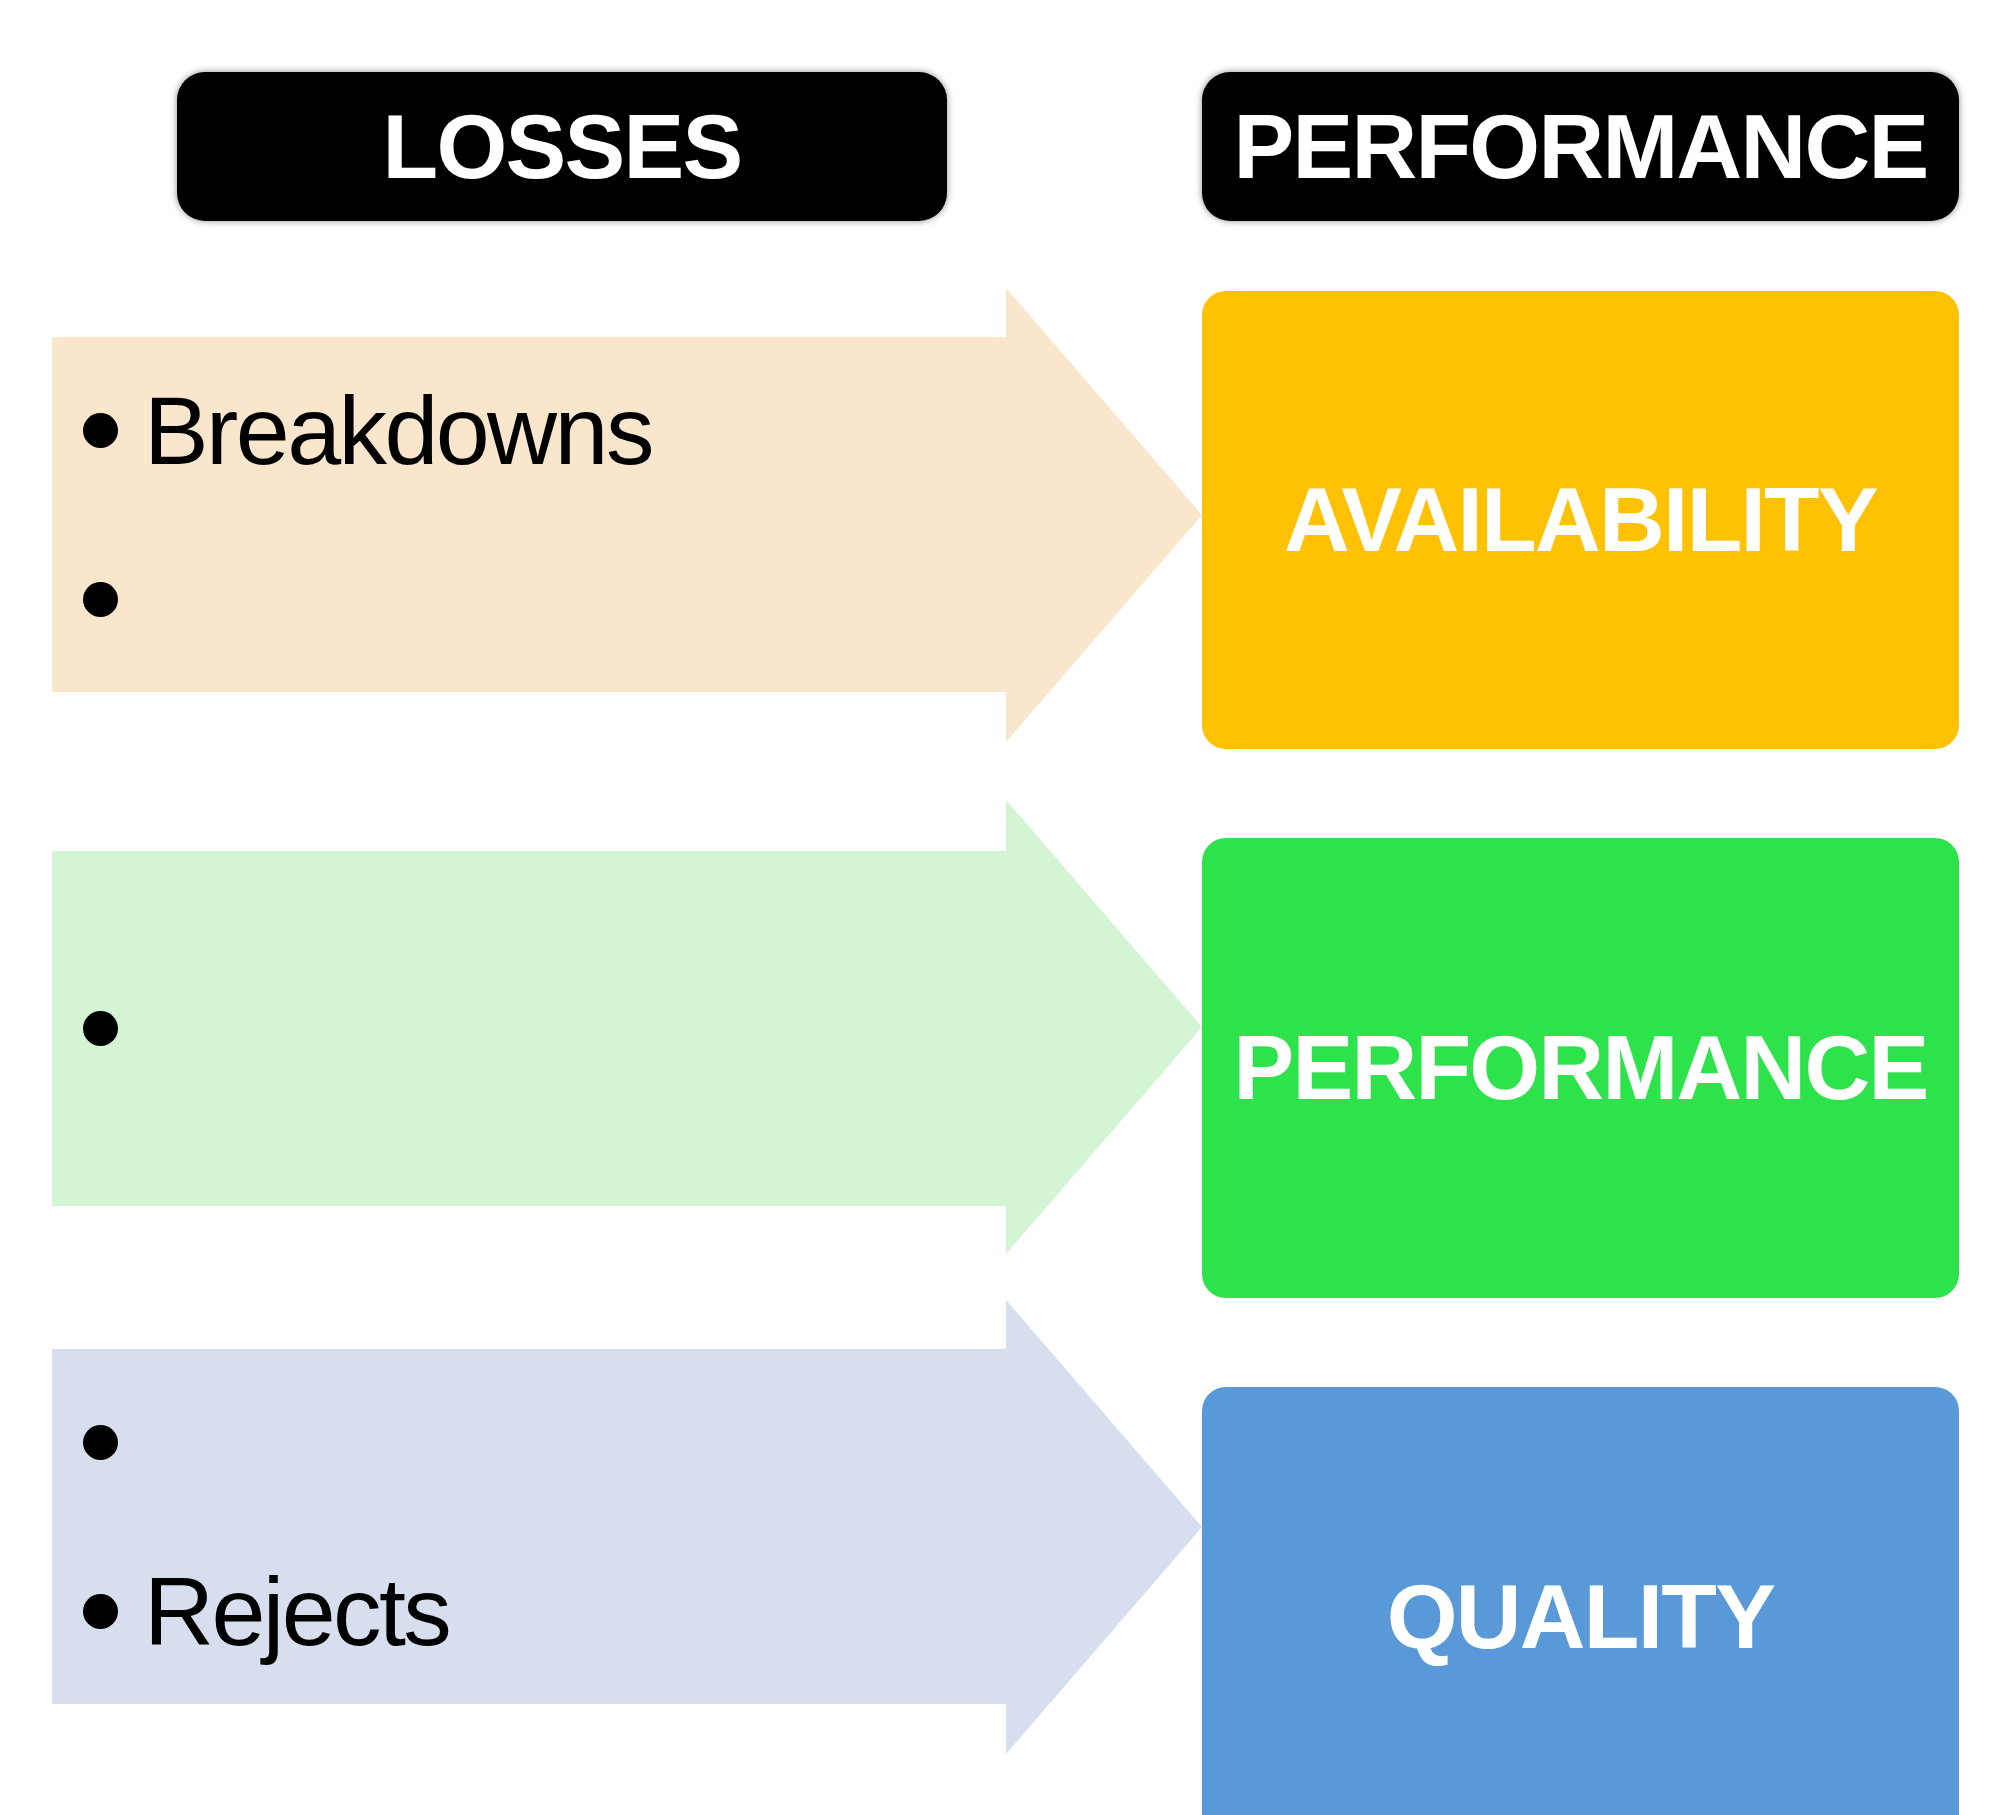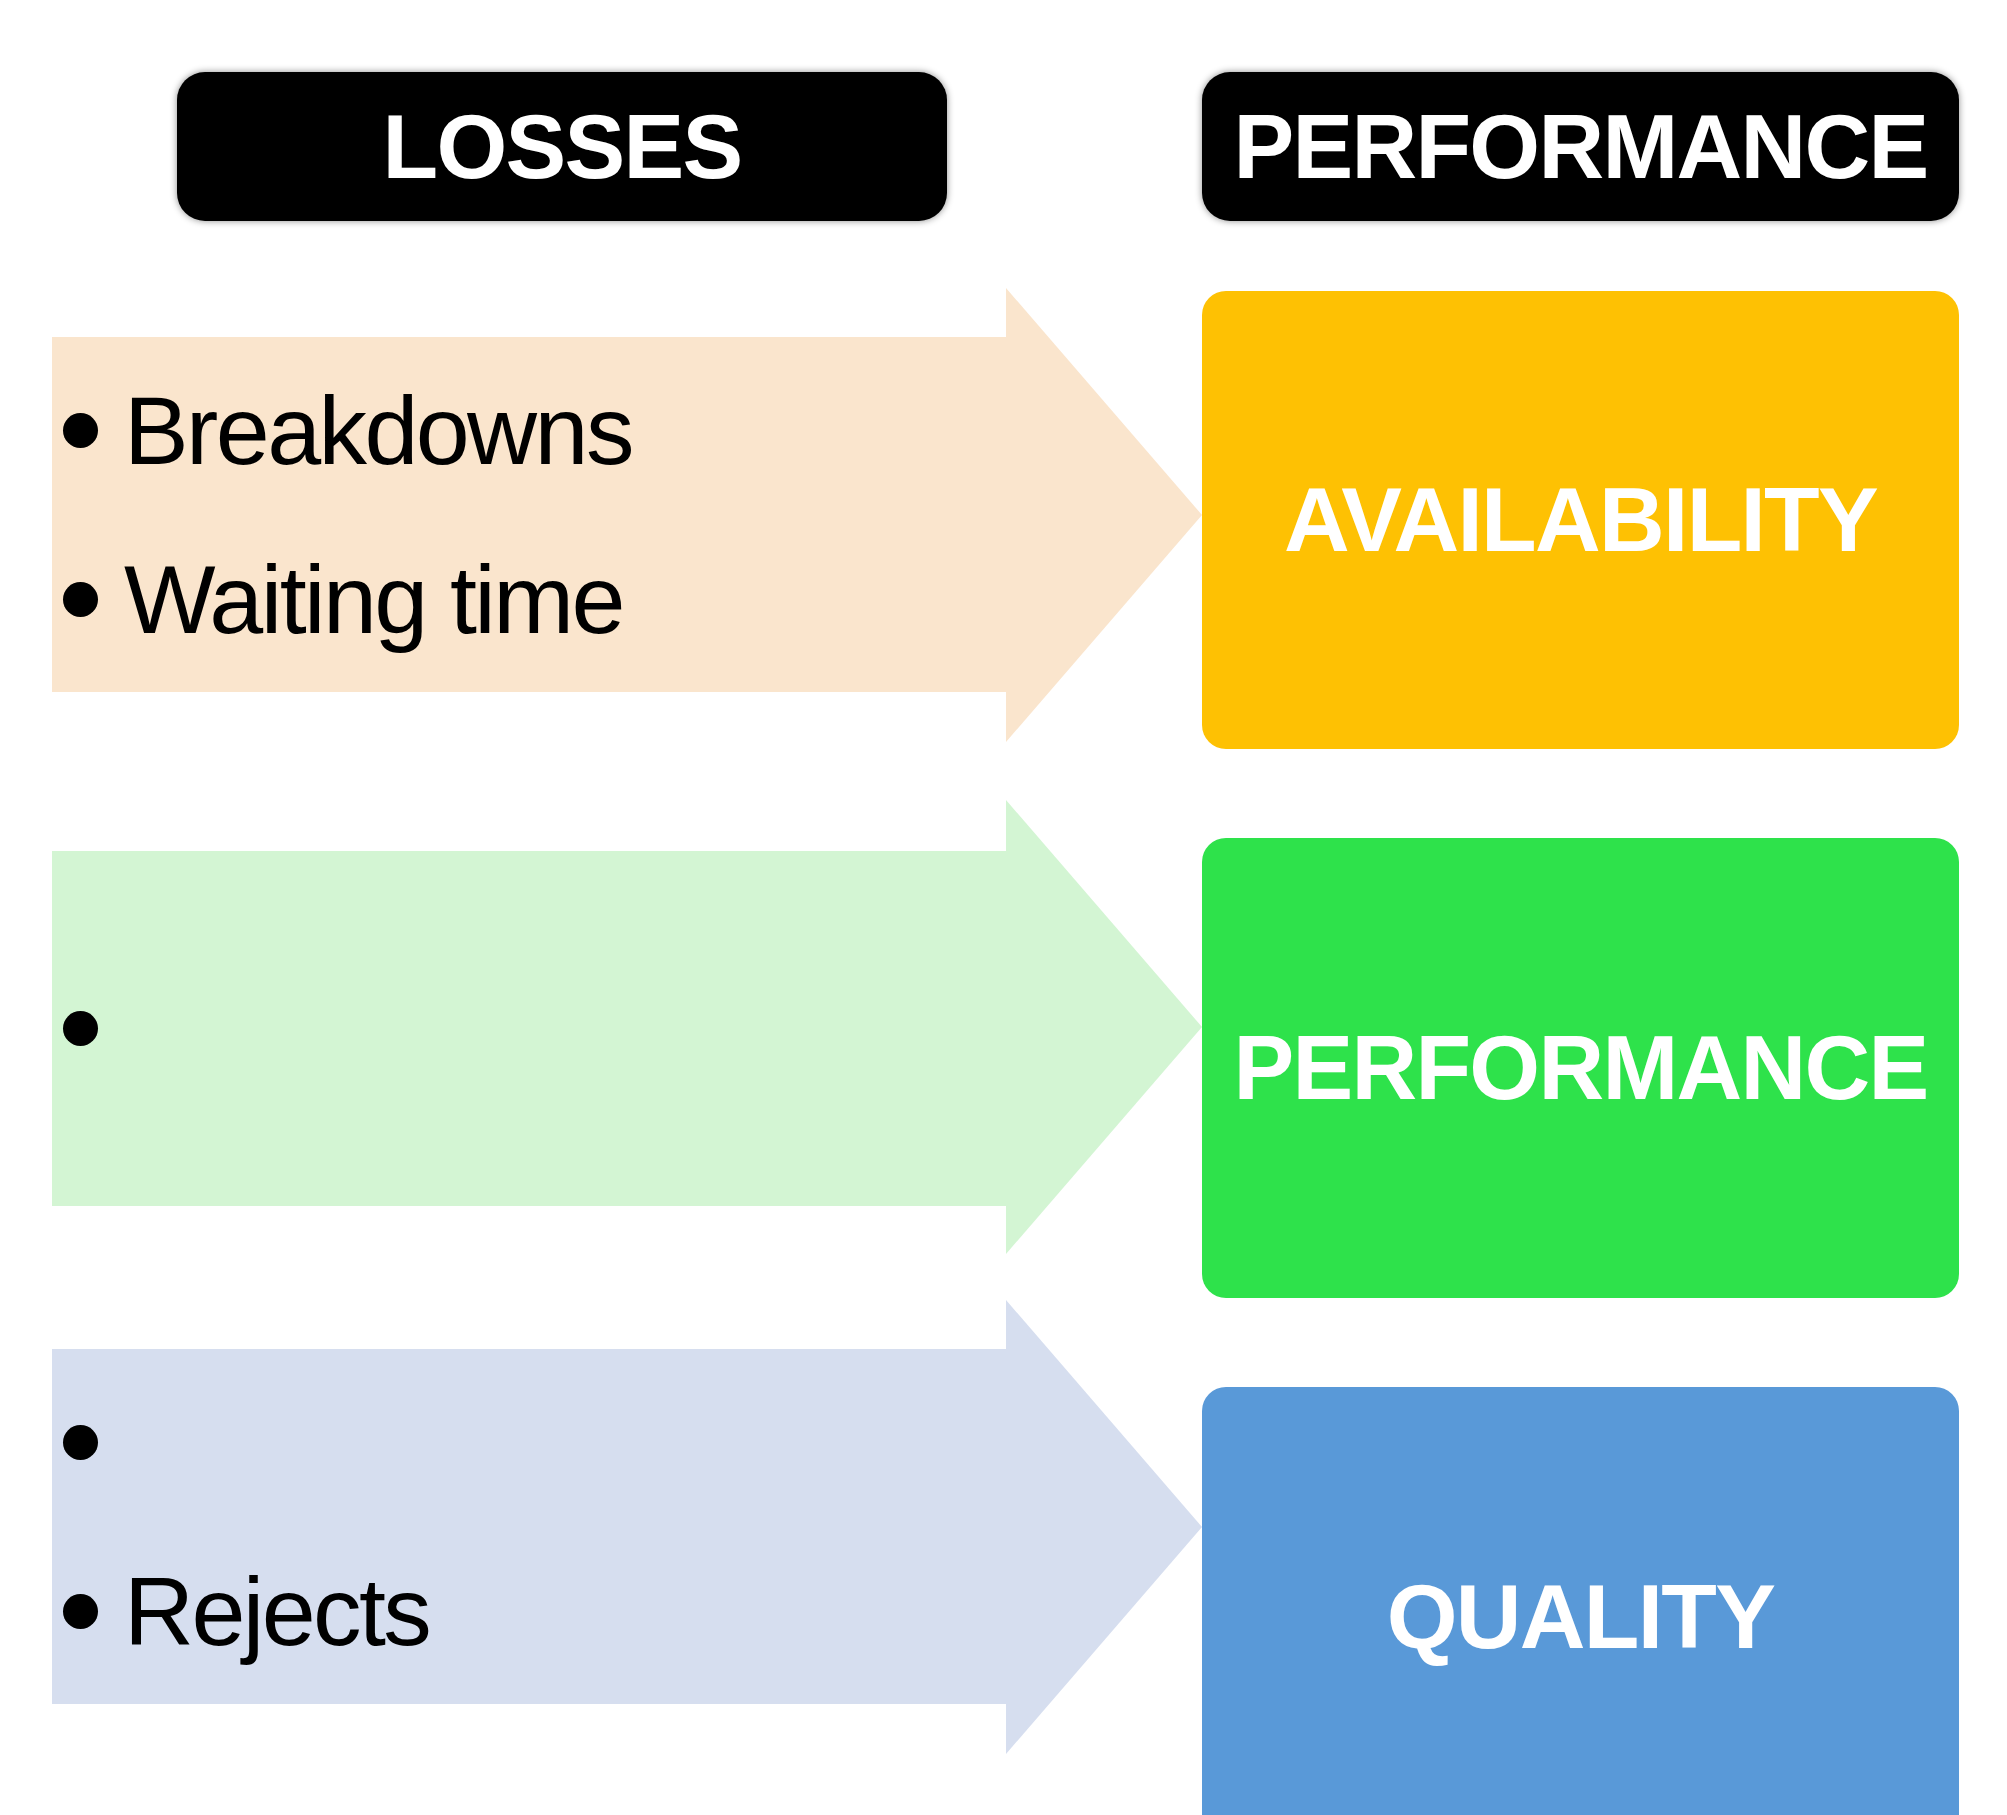--- a/index.html
+++ b/index.html
@@ -17,21 +17,21 @@
     font-weight:bold;font-size:91px;letter-spacing:-1.7px;
     box-shadow:0 0 7px rgba(0,0,0,0.45);
     white-space:nowrap;
   }
   #hdr-left{left:177px;width:770px}
   #hdr-right{left:1202px;width:757px}
 
   
   .abody{
     position:absolute;left:52px;width:954px;height:355px;
-    box-sizing:border-box;padding-left:11px;
+    box-sizing:border-box;padding-left:31px;
     display:flex;flex-direction:column;justify-content:center;gap:48px;
   }
   #abody-1{top:337px;background:var(--arrow1,#FAE5CD)}
   #abody-2{top:851px;background:var(--arrow2,#D3F5D3)}
   #abody-3{top:1349px;background:var(--arrow3,#D6DEEF)}
 
   .line{display:flex;align-items:center;height:121px}
   .dot{
     width:35px;height:35px;border-radius:50%;
     background:var(--bullet-text,#000);margin-right:26px;flex:none;
@@ -75,21 +75,20 @@
     <span>PERFORMANCE</span>
   </div>
 
   <div class="abody" id="abody-1">
     <div class="line">
       <span class="dot"></span>
       <span class="btxt">Breakdowns</span>
     </div>
     <div class="line">
       <span class="dot"></span>
-      <span class="btxt">Waiting time</span>
     </div>
   </div>
   <div class="ahead" id="ahead-1"></div>
   <div class="mbox" id="mbox-1">
     <span>AVAILABILITY</span>
   </div>
 
   <div class="abody" id="abody-2">
     <div class="line">
       <span class="dot"></span>

